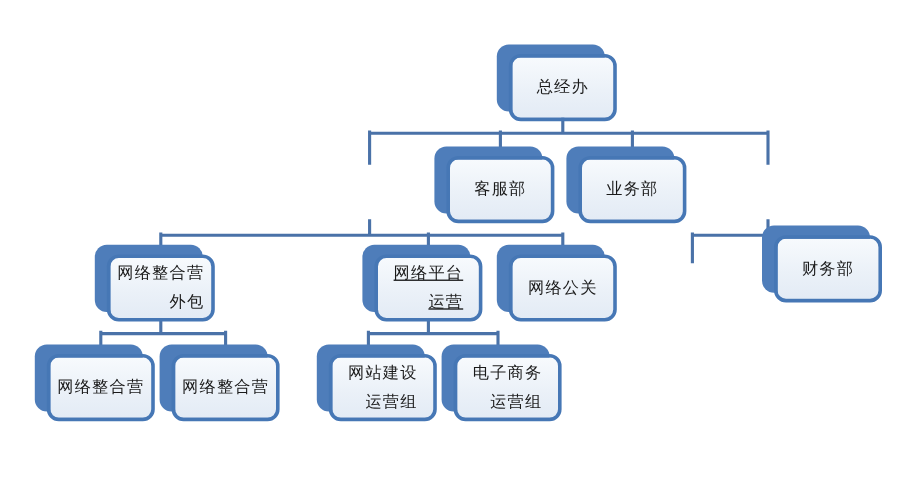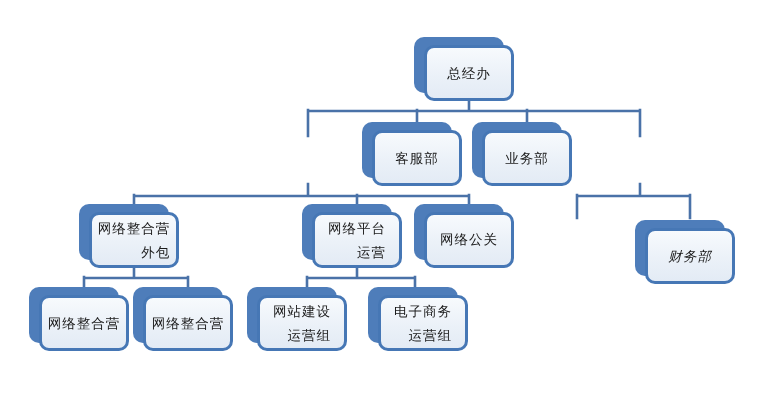--- a/index.html
+++ b/index.html
@@ -101,36 +101,36 @@
       <div class="node-shadow" style="background: rgb(78, 125, 186);"></div>
       <div class="node-box" style="border-color: rgb(70, 119, 181);">
         <div class="node-label" style="color: rgb(26, 26, 26);">
           <span class="line">网络整合营</span>
           <span class="line">外包</span>
         </div>
       </div>
     </div>
     <div class="node" style="left: 312px; top: 212px;">
       <div class="node-shadow" style="background: rgb(78, 125, 186);"></div>
-      <div class="node-box" style="border-color: rgb(70, 119, 181);">
+      <div class="node-box" style="border-color: rgb(70, 119, 181); text-decoration: underline;">
         <div class="node-label" style="color: rgb(26, 26, 26);">
           <span class="line">网络平台</span>
           <span class="line">运营</span>
         </div>
       </div>
     </div>
     <div class="node" style="left: 424px; top: 212px;">
       <div class="node-shadow" style="background: rgb(78, 125, 186);"></div>
       <div class="node-box" style="border-color: rgb(70, 119, 181);">
         <div class="node-label" style="color: rgb(26, 26, 26); font-family: Liberation Serif, serif;">
           <span class="line">网络公关</span>
         </div>
       </div>
     </div>
-    <div class="node" style="left: 645px; top: 228px; font-style: italic;">
+    <div class="node" style="left: 645px; top: 196px;">
       <div class="node-shadow" style="background: rgb(78, 125, 186);"></div>
       <div class="node-box" style="border-color: rgb(70, 119, 181);">
         <div class="node-label" style="color: rgb(26, 26, 26);">
           <span class="line">财务部</span>
         </div>
       </div>
     </div>
     <div class="node" style="left: 39px; top: 295px;">
       <div class="node-shadow" style="background: rgb(78, 125, 186);"></div>
       <div class="node-box" style="border-color: rgb(70, 119, 181);">
@@ -140,21 +140,21 @@
       </div>
     </div>
     <div class="node" style="left: 143px; top: 295px;">
       <div class="node-shadow" style="background: rgb(78, 125, 186);"></div>
       <div class="node-box" style="border-color: rgb(70, 119, 181);">
         <div class="node-label" style="color: rgb(26, 26, 26);">
           <span class="line">网络整合营</span>
         </div>
       </div>
     </div>
-    <div class="node" style="left: 257px; top: 295px;">
+    <div class="node" style="left: 274px; top: 295px;">
       <div class="node-shadow" style="background: rgb(78, 125, 186);"></div>
       <div class="node-box" style="border-color: rgb(70, 119, 181);">
         <div class="node-label" style="color: rgb(26, 26, 26);">
           <span class="line">网站建设</span>
           <span class="line">运营组</span>
         </div>
       </div>
     </div>
     <div class="node" style="left: 378px; top: 295px;">
       <div class="node-shadow" style="background: rgb(78, 125, 186);"></div>

